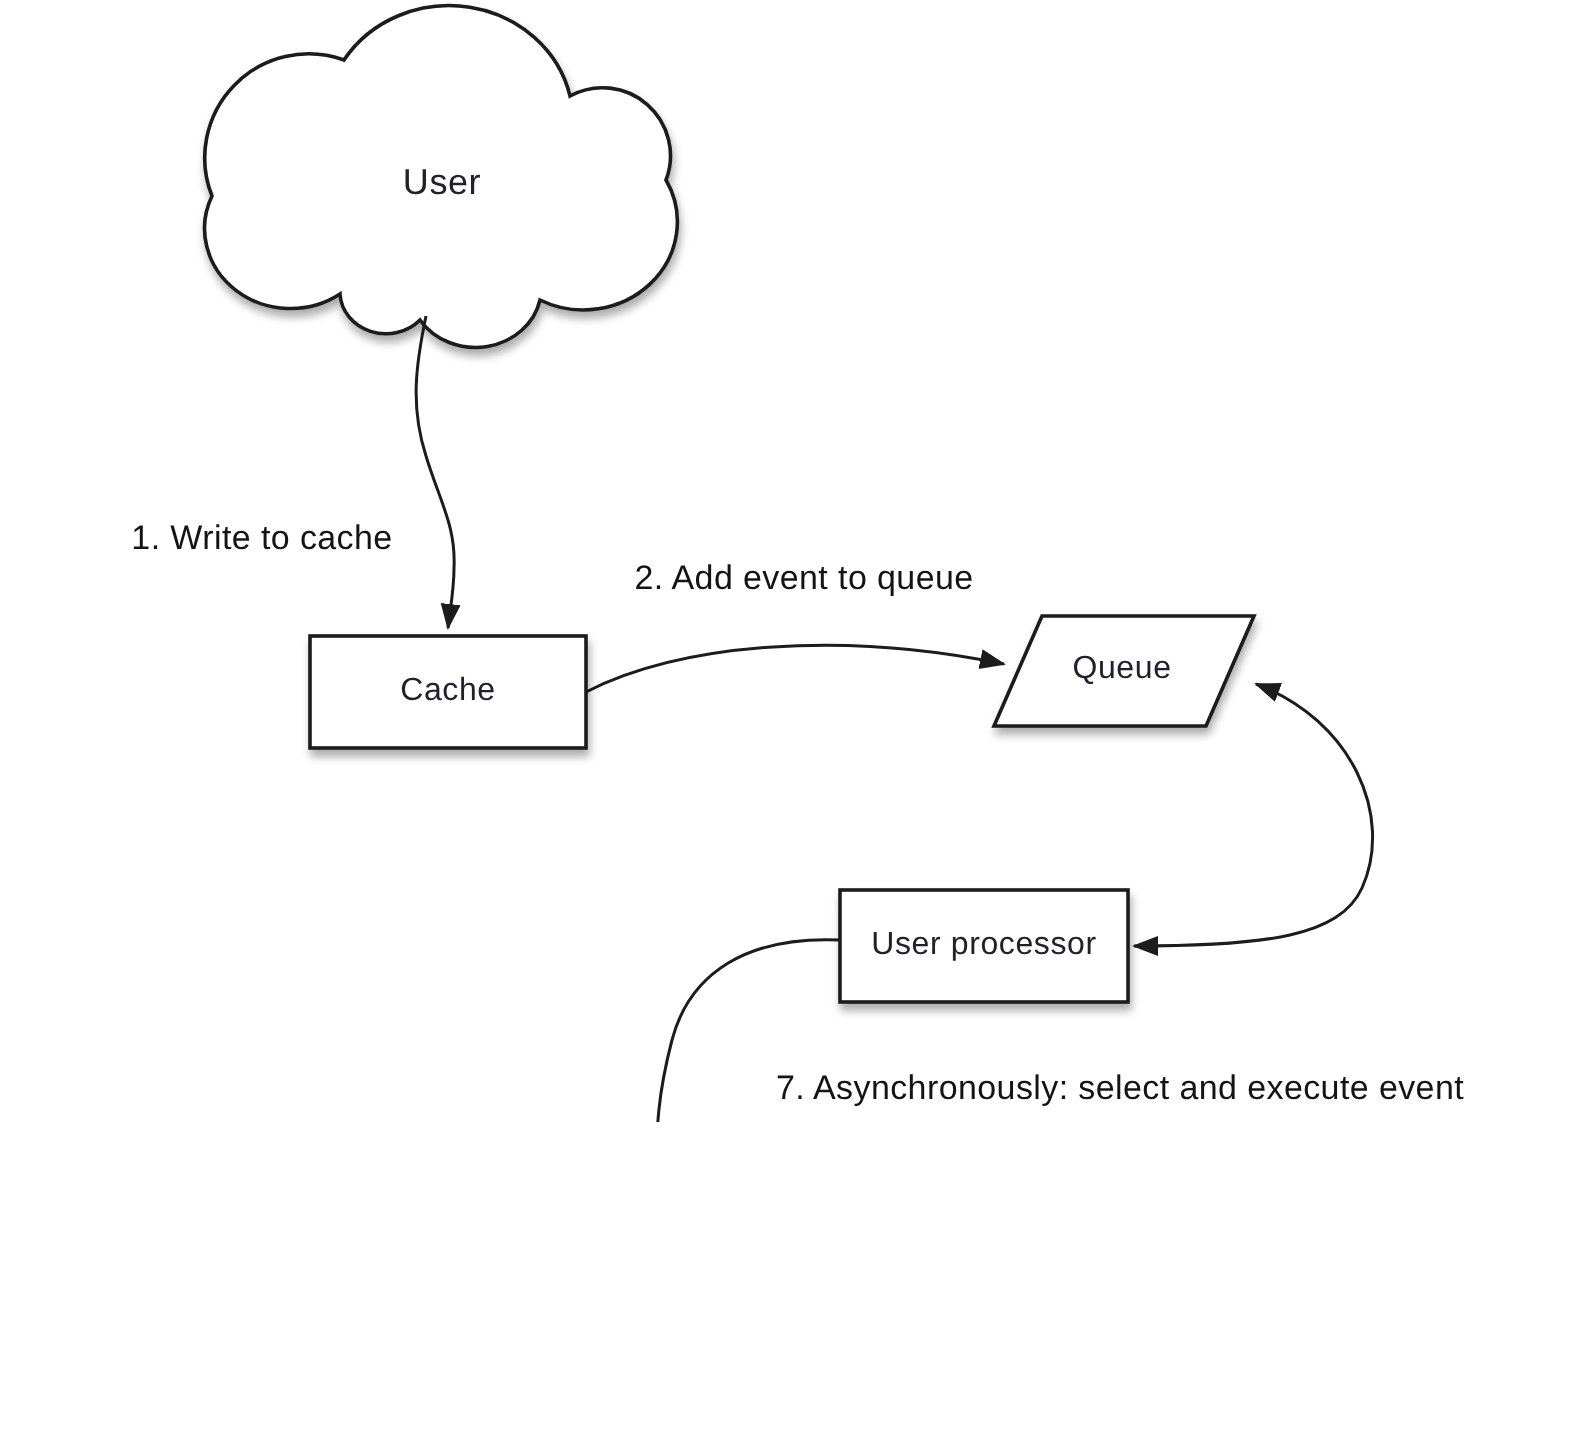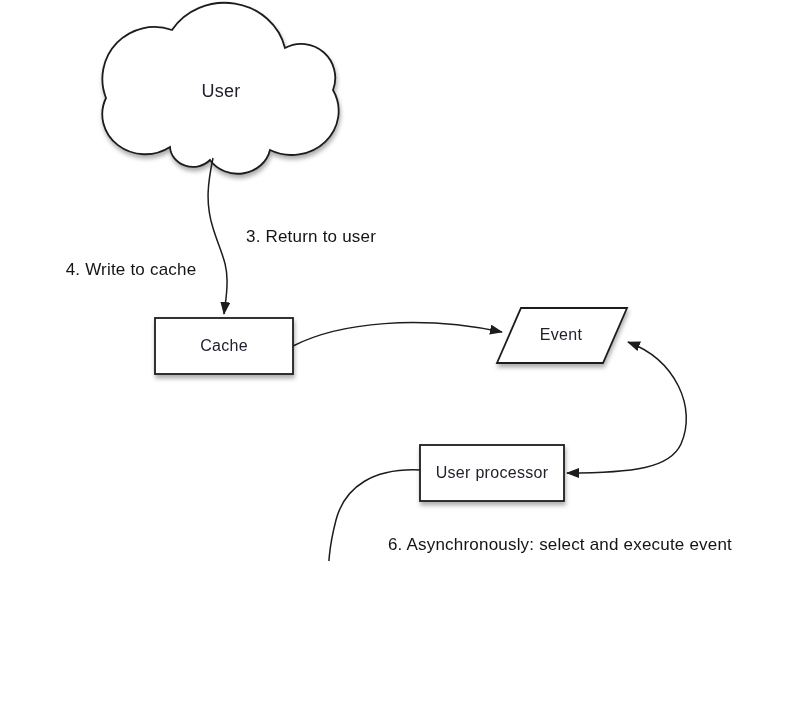--- a/index.html
+++ b/index.html
@@ -64,26 +64,26 @@
     <g filter="url(#soft)">
       <path class="shape" d="M 267 613 L 267 684 A 61 13 0 0 0 389 684 L 389 613"></path>
       <ellipse class="shape" cx="328" cy="613" rx="61" ry="11"></ellipse>
     </g>
   </svg>
 
   <div class="lbl node-lbl user-size" style="left:221px;top:92px;">User</div>
 
   <div class="lbl node-lbl" style="left:224px;top:346px;text-align:center;">Cache</div>
 
-  <div class="lbl node-lbl" style="left:561px;top:335px;">Event</div>
+  <div class="lbl node-lbl" style="left:561px;top:335px;">Queue</div>
 
   <div class="lbl node-lbl" style="left:492px;top:473px;">User processor</div>
 
   <div class="lbl node-lbl" style="left:328px;top:655px;text-decoration:underline;">DB</div>
 
-  <div class="lbl edge-lbl" style="left:131px;top:270px;">4. Write to cache</div>
+  <div class="lbl edge-lbl" style="left:131px;top:270px;">1. Write to cache</div>
+
+  <div class="lbl edge-lbl" style="left:402px;top:290px;">2. Add event to queue</div>
 
 
-  <div class="lbl edge-lbl" style="left:311px;top:237px;">3. Return to user</div>
-
-  <div class="lbl edge-lbl" style="left:560px;top:545px;">6. Asynchronously: select and execute event</div>
+  <div class="lbl edge-lbl" style="left:560px;top:545px;">7. Asynchronously: select and execute event</div>
 
 </div>
 
 </body></html>

